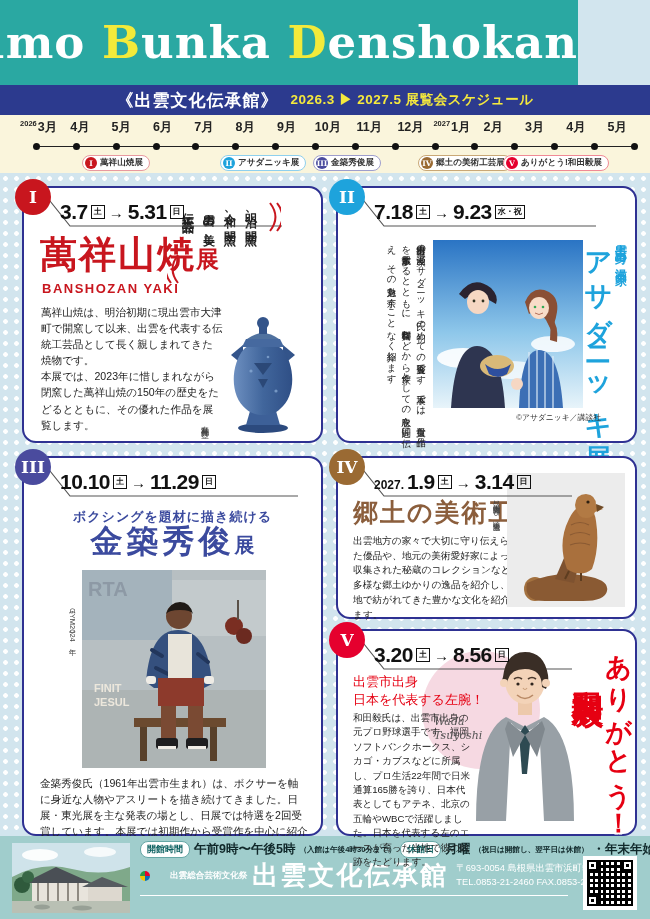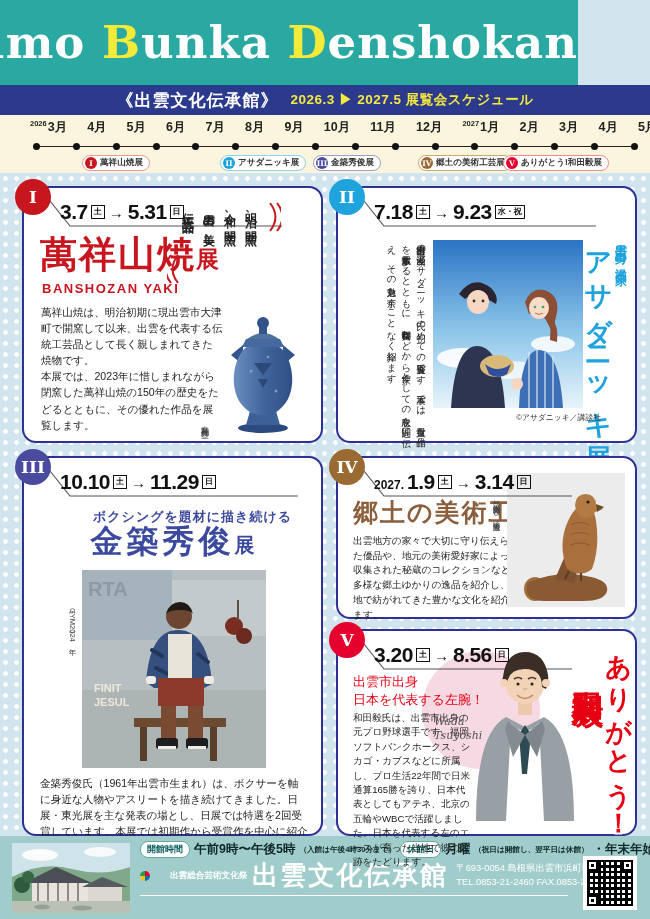--- a/index.html
+++ b/index.html
@@ -9,21 +9,21 @@
   .hdr{position:absolute;top:0;left:0;width:578px;height:85px;background:#2aa8a2;
        display:flex;align-items:center;justify-content:flex-end;}
   .hdr-title{font-family:"DejaVu Serif",serif;font-weight:bold;font-size:45px;color:#fff;letter-spacing:1px;white-space:pre;}
   .hdr-title .acc{color:#f3ea3a;}
   .banner{position:absolute;top:85px;left:0;width:650px;height:30px;background:#2c3a8e;
           display:flex;align-items:center;justify-content:center;gap:12px;}
   .venue{color:#fff;font-size:17px;font-weight:bold;letter-spacing:1px;}
   .sched{color:#f5e93d;font-size:13.5px;font-weight:bold;letter-spacing:.5px;}
   
   .timeline{position:absolute;top:115px;left:0;width:650px;height:58px;background:#faf5dc;}
-  .months{position:absolute;top:4px;left:30px;right:12px;display:flex;gap:20px;}
+  .months{position:absolute;top:4px;left:18px;right:12px;display:flex;}
   .mcell{flex:1;text-align:center;font-size:12.5px;font-weight:bold;color:#222;white-space:nowrap;}
   .mcell i{font-style:normal;font-size:7.5px;vertical-align:super;margin-right:1px;}
   .mcell b{font-weight:bold;}
   .tl-line{position:absolute;top:31px;left:38px;right:18px;border-top:1.4px solid #222;}
   .dotsrow{position:absolute;top:28px;left:33px;right:12px;display:flex;justify-content:space-between;}
   .dot{width:7px;height:7px;border-radius:50%;background:#111;}
   .pill{position:absolute;top:40px;display:inline-flex;align-items:center;gap:3px;background:#fff;
         border:1.5px solid #999;border-radius:9px;padding:1px 6px 1px 2px;font-size:8.6px;font-weight:bold;color:#333;white-space:nowrap;}
   .pill .num{width:12px;height:12px;border-radius:50%;color:#fff;display:flex;align-items:center;justify-content:center;
              font-size:7.5px;font-family:"DejaVu Serif",serif;flex:0 0 12px;}
@@ -67,21 +67,21 @@
   
   .card2 .vtitle{position:absolute;top:46px;right:8px;height:202px;writing-mode:vertical-rl;line-height:1.15;}
   .card2 .vtitle .small{display:block;font-size:12px;color:#1ea3dc;font-weight:bold;letter-spacing:2px;}
   .card2 .vtitle .big{display:block;font-size:27px;color:#1ea3dc;font-weight:900;letter-spacing:1px;}
   .card2 .vbody{position:absolute;top:50px;left:12px;height:194px;width:78px;writing-mode:vertical-rl;
                 font-size:9.5px;line-height:1.55;color:#222;}
   .card2 .manga{position:absolute;top:52px;left:95px;}
   .card2 .mcap{position:absolute;top:224px;left:113px;width:150px;text-align:right;font-size:7.8px;color:#333;}
   
   .card3 .sub{position:absolute;top:50px;left:0;width:100%;text-align:center;color:#3b4a9e;
-              font-size:13px;font-weight:bold;letter-spacing:1px;margin-left:20px;}
+              font-size:13px;font-weight:bold;letter-spacing:1px;}
   .card3 .ttl{position:absolute;top:66px;left:0;width:100%;text-align:center;color:#3b4a9e;
               font-family:"DejaVu Serif",serif;font-weight:bold;font-size:32px;letter-spacing:4px;line-height:1.1;}
   .card3 .ttl .sfx{font-size:20px;letter-spacing:0;}
   .card3 .paint{position:absolute;top:112px;left:58px;}
   .card3 .pcap{position:absolute;top:150px;left:43px;writing-mode:vertical-rl;font-size:7.5px;color:#444;}
   .card3 .body{position:absolute;top:318px;left:16px;width:268px;font-size:10.6px;line-height:1.5;color:#222;}
   
   .card4 .ttl{position:absolute;top:42px;left:15px;color:#8b5e3c;font-family:"DejaVu Serif",serif;
               font-weight:bold;font-size:25px;letter-spacing:2px;line-height:1;}
   .card4 .ttl .sfx{font-size:16px;letter-spacing:0;}

